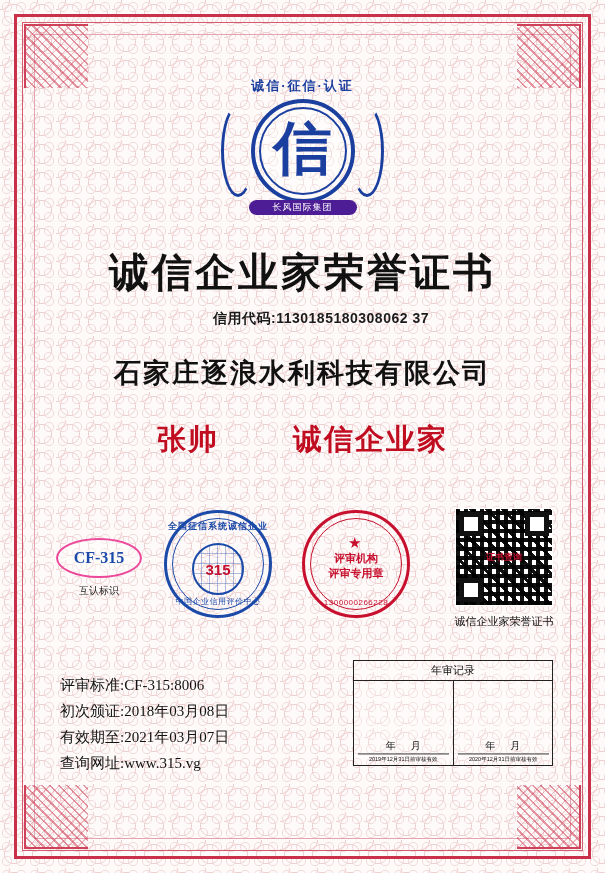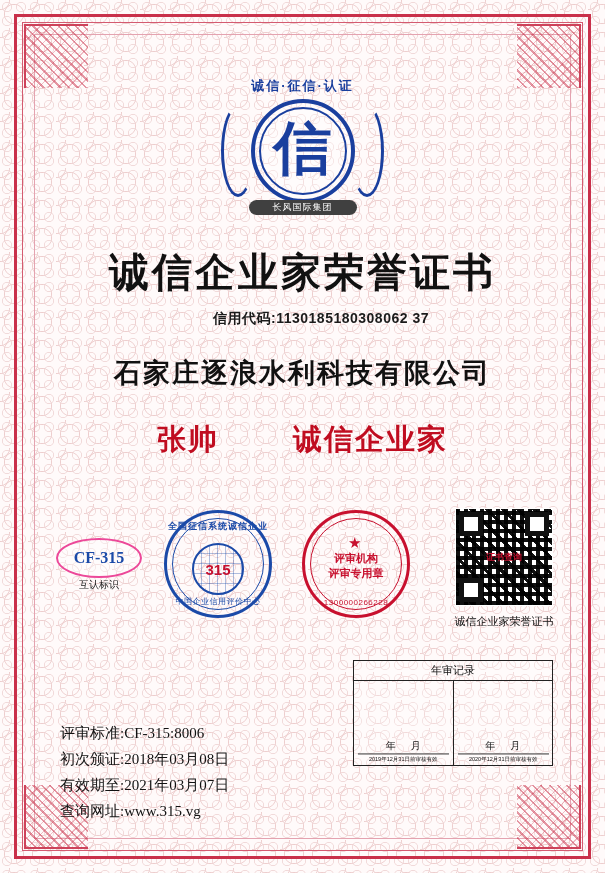--- a/index.html
+++ b/index.html
@@ -140,21 +140,21 @@
   }
   .emblem .sub-banner {
     position: absolute;
     bottom: 6px;
     left: 50%;
     margin-left: -54px;
     width: 108px;
     text-align: center;
     font-size: 9px;
     color: #ffffff;
-    background: #404040;
+    background: #4c1d95;
     border-radius: 8px;
     padding: 1px 0;
     letter-spacing: 1px;
   }
   .emblem .wheat-l, .emblem .wheat-r {
     position: absolute;
     top: 34px;
     width: 34px;
     height: 92px;
     border: 3px solid #1a3f9e;
@@ -239,20 +239,21 @@
     display: flex;
     align-items: center;
     justify-content: center;
     color: #1b4aa8;
     font-family: "Liberation Serif", serif;
     font-weight: bold;
     font-size: 16px;
     background: rgba(255,255,255,0.4);
   }
   .seal-cf .cap {
+    margin-top: 6px;
     font-size: 10px;
     color: #222;
   }
 
   .seal-round {
     position: absolute;
     width: 108px;
     height: 108px;
     top: 10px;
     border-radius: 50%;
@@ -391,21 +392,20 @@
 
   
   .details {
     position: absolute;
     left: 60px;
     top: 672px;
     font-family: "Liberation Serif", serif;
     font-size: 15px;
     color: #111;
     line-height: 26px;
-    margin-top: 48px;
   }
   .details div { white-space: nowrap; }
 
   .annual-box {
     position: absolute;
     right: 52px;
     top: 660px;
     width: 200px;
     border: 1px solid #222;
     box-sizing: border-box;

